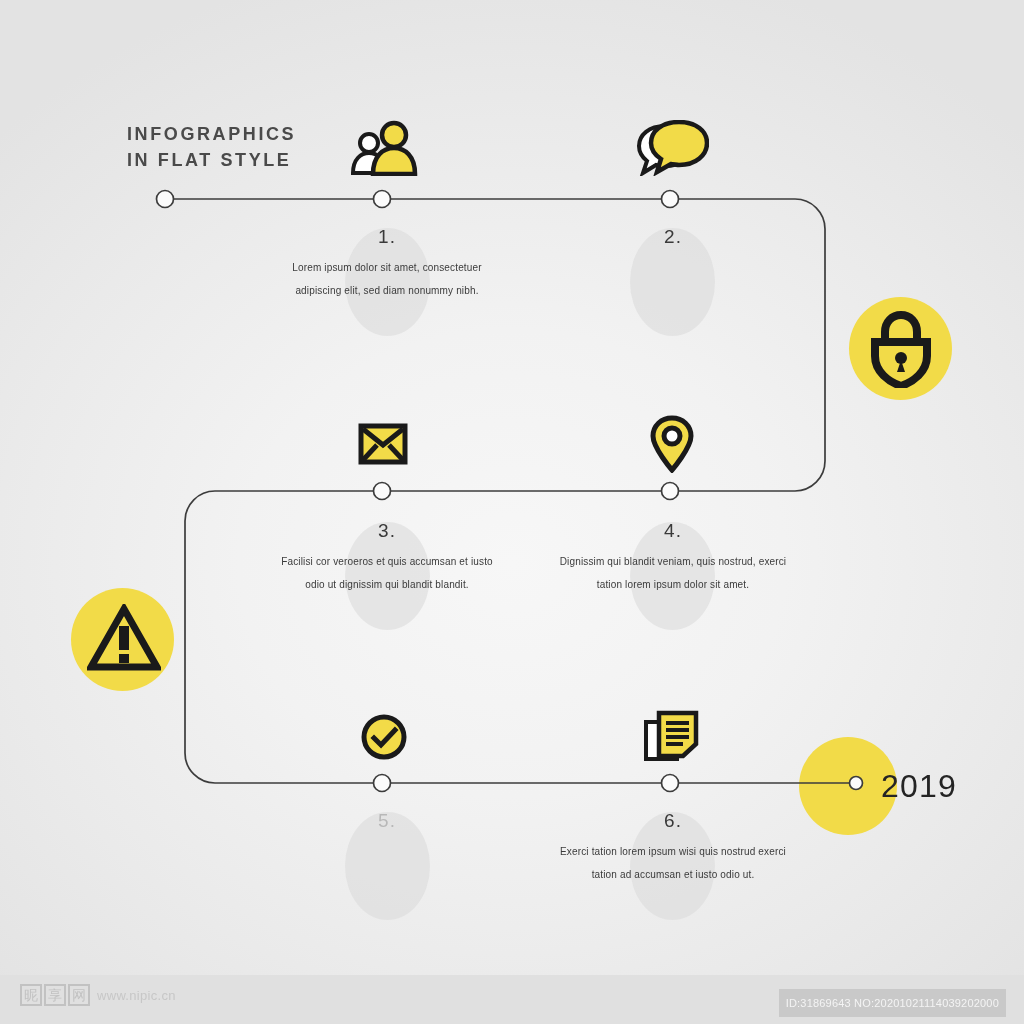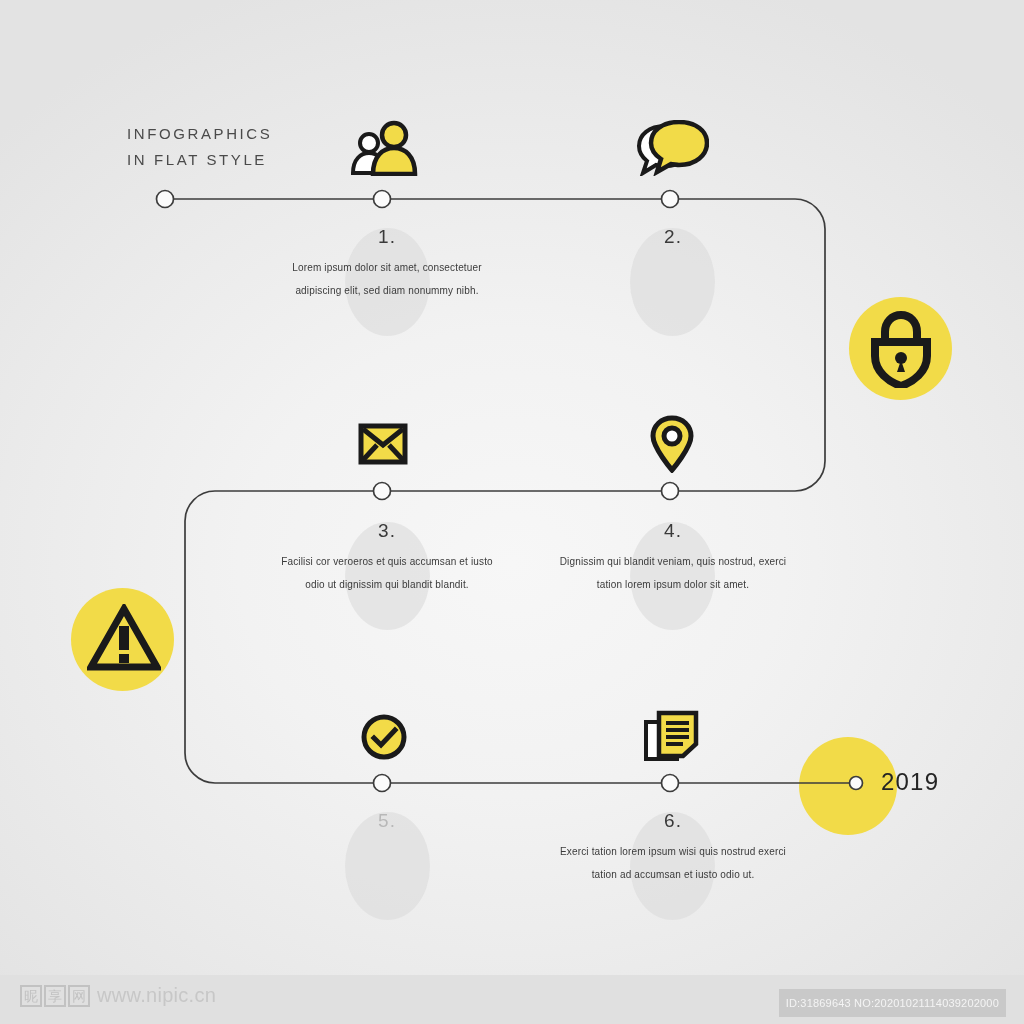--- a/index.html
+++ b/index.html
@@ -9,22 +9,22 @@
   }
   #canvas {
     position:relative; width:1024px; height:1024px;
     background:
       radial-gradient(ellipse 70% 60% at 50% 55%, #f7f7f7 0%, #f2f2f2 38%, #eaeaea 72%, #e3e3e3 100%);
   }
 
   
   #title {
     position:absolute; left:127px; top:121px;
-    color:#4a4a4a; font-size:15px; letter-spacing:2.6px;
-    line-height:26px; font-weight:400; white-space:pre-line;
+    color:#4a4a4a; font-size:18px; letter-spacing:2.6px;
+    line-height:26px; font-weight:700; white-space:pre-line;
   }
 
   
   #pathlayer { position:absolute; left:0; top:0; width:1024px; height:1024px; }
 
   
   .accent-circle {
     position:absolute; border-radius:50%; background:#f2db48;
   }
   #acc-lock  { left:849px; top:297px;  width:103px; height:103px; }
@@ -51,42 +51,42 @@
     letter-spacing:.15px;
     filter: blur(0.55px);
   }
 
   
   #step5 .num { opacity:.25; }
 
   
   #year {
     position:absolute; left:881px; top:768px;
-    font-size:24px; color:#242424; letter-spacing:1.2px;
+    font-size:32px; color:#242424; letter-spacing:1.2px;
   }
 
   
   #footer {
     position:absolute; left:0; bottom:0; width:1024px; height:49px;
     background:#e0e0e0;
   }
   #wm-logo {
     position:absolute; left:20px; top:9px;
     display:flex; align-items:center; gap:7px;
   }
   #wm-logo .cn {
     display:flex; gap:2px;
   }
   #wm-logo .cn span {
     display:inline-block; width:22px; height:22px;
     border:2px solid #c2c2c2; color:#c2c2c2;
     font-size:14px; line-height:19px; text-align:center;
     font-family:"DejaVu Sans", sans-serif;
   }
-  #wm-url { color:#c7c7c7; font-size:20px; letter-spacing:.3px; }
+  #wm-url { color:#c7c7c7; font-size:13px; letter-spacing:.3px; }
   #wm-id {
     position:absolute; right:18px; top:14px;
     background:#c9c9c9; color:#f4f4f4;
     font-size:11px; padding:8px 7px; letter-spacing:.2px;
     font-family:"Liberation Sans", sans-serif;
   }
 </style>
 </head>
 <body>
 

